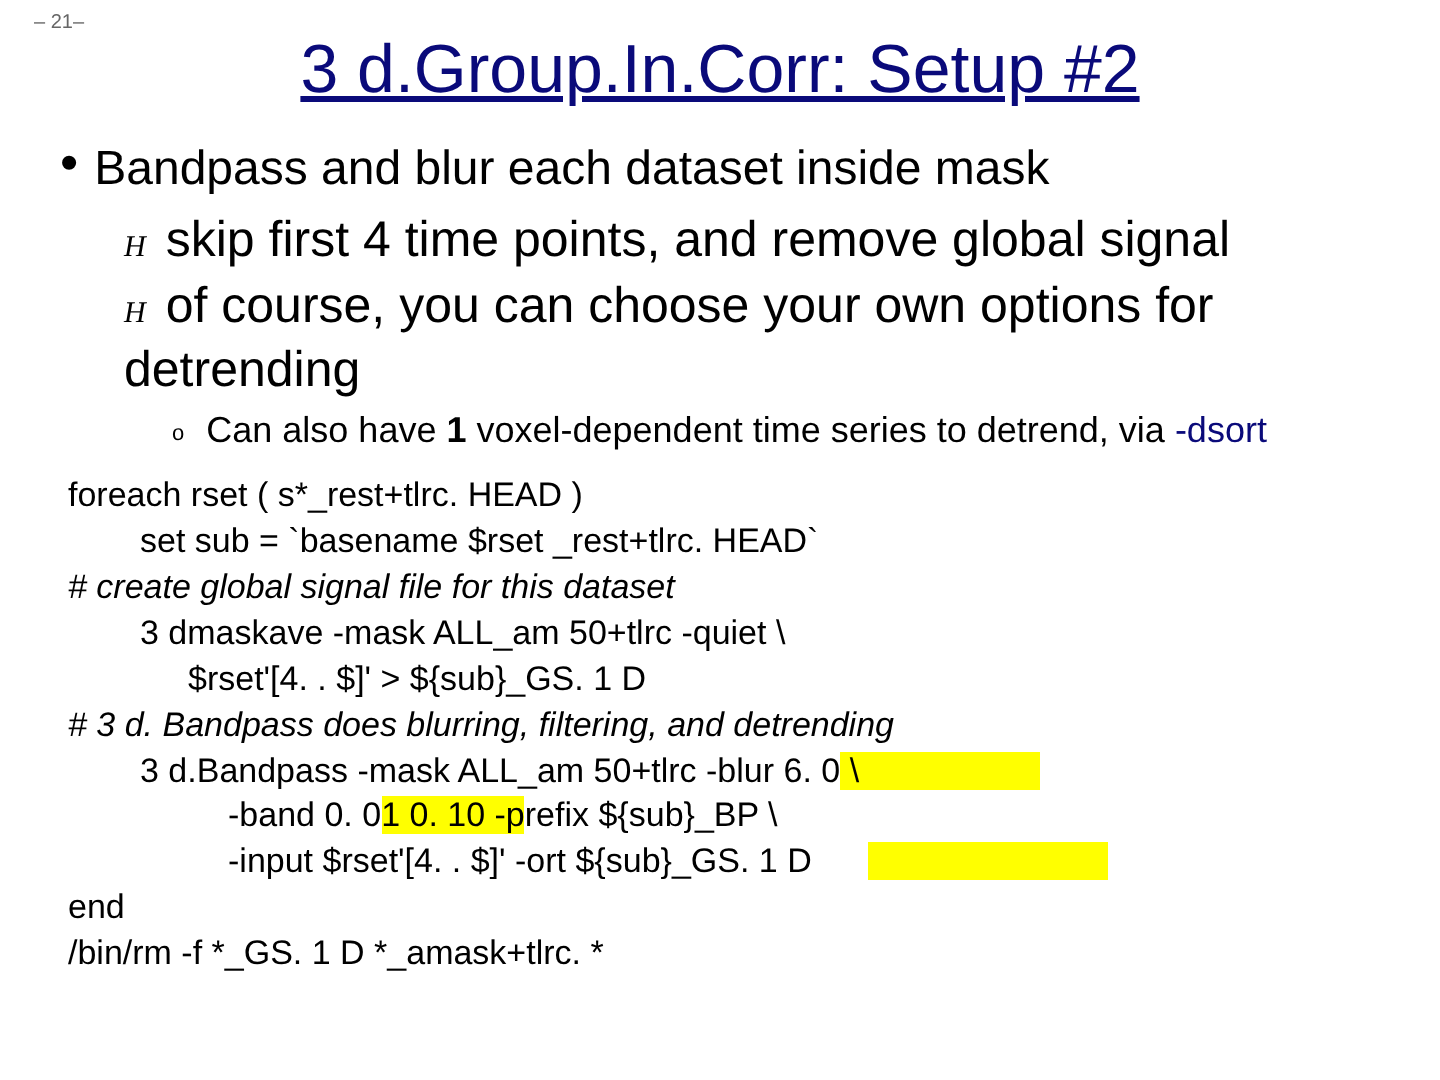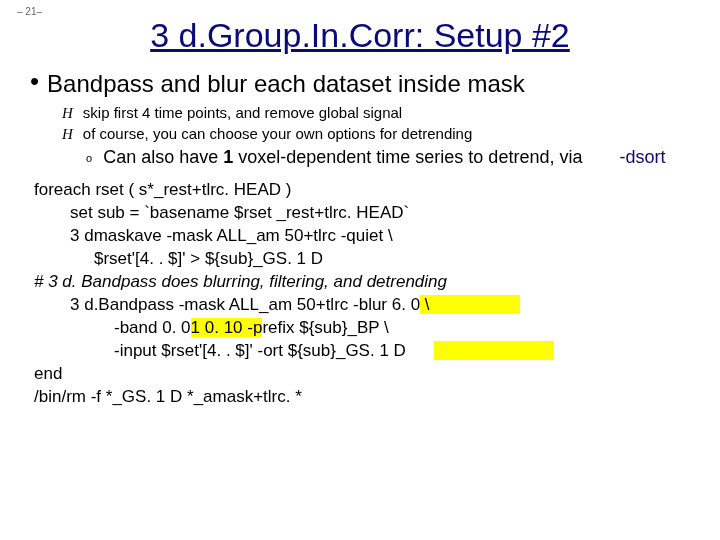--- a/index.html
+++ b/index.html
@@ -34,21 +34,21 @@
     line-height: 1.25;
   }
   .bullet-main::before {
     content: "•";
     font-size: 26px;
     margin-right: 8px;
     vertical-align: 2px;
   }
   .sublist {
     margin: 4px 0 2px 42px;
-    font-size: 15px;
+    font-size: 25px;
     line-height: 1.3;
   }
   .sublist .item::before {
     content: "H";
     font-family: "Times New Roman", serif;
     font-style: italic;
     font-size: 15px;
     margin-right: 10px;
     vertical-align: 0;
   }
@@ -57,21 +57,21 @@
     font-size: 18px;
     line-height: 1.3;
   }
   .subsub::before {
     content: "o";
     font-size: 11px;
     margin-right: 6px;
     vertical-align: 1px;
   }
   .bold { font-weight: bold; }
-  .dsort { color: #0a0a7a; margin-left: 32px; }
+  .dsort { color: #0a0a7a; }
   .code {
     font-size: 17px;
     line-height: 1.35;
     margin-left: 14px;
   }
   .code .comment { font-style: italic; color: #000; }
   .code .ind1 { padding-left: 8px; display: inline-block; margin-left: 28px;}
   .code .ind2 { padding-left: 60px; display: inline-block; text-align: center;}
   .code .ind3 { padding-left: 80px; display: inline-block;}
   .hl { background: #ffff00; }
@@ -90,20 +90,21 @@
   <div class="item">of course, you can choose your own options for detrending</div>
 </div>
 
 <div class="subsub">
   <span>Can also have </span><span class="bold">1</span><span> voxel-dependent time series to detrend, via </span><span class="dsort">-dsort</span>
 </div>
 
 <div class="code">
   <div>foreach rset ( s*_rest+tlrc. HEAD )</div>
   <div><span class="ind1">set sub = `basename $rset _rest+tlrc. HEAD`</span></div>
+  <div class="comment"># create global signal file for this dataset</div>
   <div><span class="ind1">3 dmaskave -mask ALL_am 50+tlrc -quiet   \</span></div>
   <div><span class="ind2">$rset'[4. . $]' &gt; ${sub}_GS. 1 D</span></div>
   <div class="comment"># 3 d. Bandpass does blurring, filtering, and detrending</div>
   <div>
     <span class="ind1">3 d.Bandpass -mask ALL_am 50+tlrc -blur 6. 0</span><span class="hl" style="padding-right:90px">     \</span>
   </div>
   <div>
     <span class="ind3">-band 0. 0</span><span class="hl">1 0. 10 -p</span><span>refix ${sub}_BP \</span>
   </div>
   <div>

